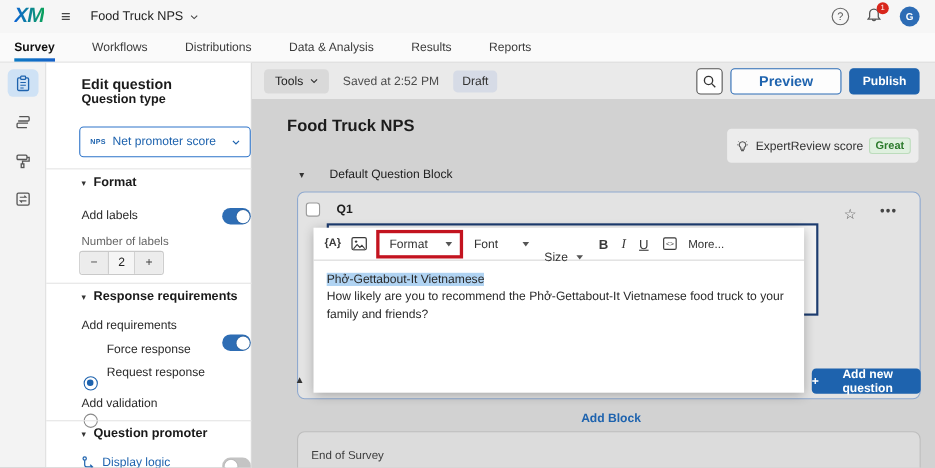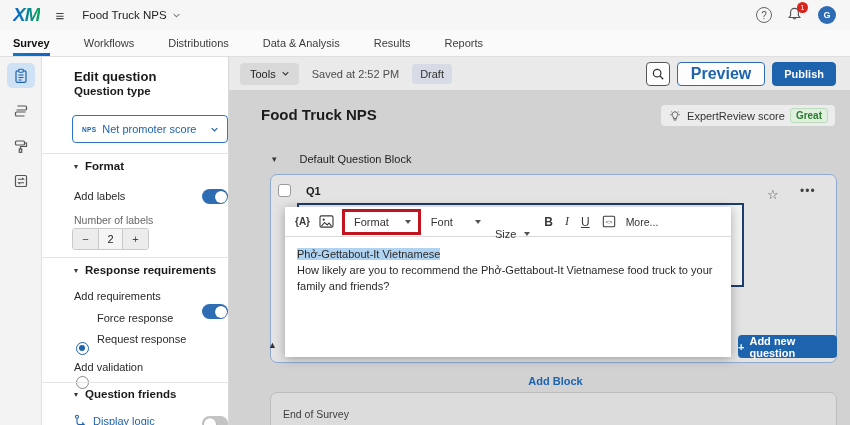--- a/index.html
+++ b/index.html
@@ -60,37 +60,37 @@
   .blue-link { font-size:11px; color:#1e63ae; cursor:pointer; display:flex; align-items:center; gap:6px; }
 
   
   #main { position:absolute; left:229px; top:57px; width:621px; height:368px; background:#d2d2d2; }
   #strip { position:absolute; left:0; top:0; width:621px; height:33px; background:#eaeaea; display:flex; align-items:center; }
   #tools-btn { margin-left:11px; height:22px; background:#d9d9d9; border-radius:4px; font-size:11px; color:#222; display:flex; align-items:center; gap:6px; padding:0 10px; cursor:pointer; }
   #saved { font-size:11px; color:#4c4c4c; margin-left:13px; }
   #draft { margin-left:13px; height:20px; background:#d6dbe6; border-radius:4px; font-size:11px; color:#333; display:flex; align-items:center; padding:0 8px; }
   #strip-right { margin-left:auto; display:flex; align-items:center; gap:7px; margin-right:14px; }
   #search-btn { width:24px; height:24px; background:#fff; border:1px solid #555; border-radius:4px; display:flex; align-items:center; justify-content:center; cursor:pointer; }
-  #preview-btn { height:24px; background:#fdfdfd; border:1px solid #2d6cb5; border-radius:4px; color:#1e63ae; font-size:16px; font-weight:bold; display:flex; align-items:center; padding:0 13px; cursor:pointer;text-align:center; }
+  #preview-btn { height:24px; background:#fdfdfd; border:1px solid #2d6cb5; border-radius:4px; color:#1e63ae; font-size:13px; font-weight:bold; display:flex; align-items:center; padding:0 25px; cursor:pointer;text-align:center; }
   #publish-btn { height:24px; background:#1e63ae; border:1px solid #1e63ae; border-radius:4px; color:#fff; font-size:11px; font-weight:bold; display:flex; align-items:center; padding:0 11px; cursor:pointer; }
   #page-title { left:16px; top:49px; font-size:15px; font-weight:bold; color:#1c1c1c; }
-  #er-chip { right:15px; top:48px; height:21px; background:#ececec; border-radius:4px; display:flex; align-items:center; gap:5px; padding:0 7px; cursor:pointer; }
+  #er-chip { right:15px; top:60px; height:31px; background:#ececec; border-radius:4px; display:flex; align-items:center; gap:5px; padding:0 7px; cursor:pointer; }
   #er-label { font-size:11px; color:#333; }
   #er-score { height:15px; background:#dff0df; border:1px solid #bcdcbc; border-radius:3px; color:#2b7a2b; font-size:10px; font-weight:bold; display:flex; align-items:center; padding:0 5px; }
   #block-head { left:27px; top:96px; display:flex; align-items:center; gap:23px; cursor:pointer; }
   #block-head .tri { font-size:9px; }
   #block-title { font-size:11px; color:#222; }
   #qcard { left:25px; top:117px; width:567px; height:189px; background:#e3e3e3; border:1px solid #8fa9cf; border-radius:7px; }
   #qcheck { left:33px; top:127px; width:13px; height:13px; background:#fff; border:1px solid #9a9a9a; border-radius:3px; cursor:pointer; }
   #qid { left:61px; top:128px; font-size:11px; font-weight:bold; color:#1c1c1c; }
   #navy-rect { left:52px; top:146px; width:447px; height:84px; border:2px solid #1d3c6f; background:#f2f2f2; }
   #qstar { left:522px; top:130px; font-size:13px; color:#555; cursor:pointer; }
   #qdots { left:555px; top:127px; font-size:12px; color:#444; letter-spacing:1px; cursor:pointer; }
   #card-collapse { left:23px; top:283px; font-size:9px; color:#333; cursor:pointer; }
-  #addq-btn { left:493px; top:278px; width:99px; height:23px; background:#1e63ae; border-radius:4px; color:#fff; font-size:11px; font-weight:bold; display:flex; align-items:center; justify-content:flex-end; padding-right:9px; gap:5px; cursor:pointer; }
+  #addq-btn { left:493px; top:278px; width:99px; height:23px; background:#1e63ae; border-radius:4px; color:#fff; font-size:11px; font-weight:bold; display:flex; align-items:center; justify-content:flex-end; padding-right:9px; gap:5px; cursor:pointer;text-align:center; }
   #add-block { left:0; top:318px; width:621px; text-align:center; font-size:11px; font-weight:bold; color:#1e63ae; cursor:pointer; }
   #eos-card { left:25px; top:335px; width:567px; height:44px; background:#dcdcdc; border:1px solid #bdbdbd; border-radius:7px; cursor:pointer; }
   #eos-label { position:absolute; left:12px; top:15px; font-size:10.5px; color:#3d3d3d; }
 
   
   #editor-pop { position:absolute; left:56px; top:150px; width:446px; height:150px; background:#fff; box-shadow:0 2px 10px rgba(0,0,0,.3); z-index:5; }
   #ed-toolbar { height:30px; border-bottom:1px solid #d8d8d8; display:flex; align-items:center; padding-left:10px; }
   .ed-btn { color:#3a3a3a; font-size:10px; display:flex; align-items:center; cursor:pointer; }
   #ed-piped { font-weight:bold; margin-right:9px; }
   #ed-img { margin-right:8px; }
@@ -217,21 +217,21 @@
     <div class="abs radio" style="left:18px; top:276px;"></div>
     <div class="abs lbl" style="left:39px; top:276px;">Request response</div>
     <div class="abs lbl" style="left:16px; top:304px;">Add validation</div>
     <div class="abs tgl off" style="left:144px; top:303px;">
         <div class="knob"></div>
       </div>
     <div class="divider" style="top:325px;"></div>
 
     <div class="abs sec-head" style="left:16px; top:331px;">
       <span class="tri">▾</span>
-      <span class="h2">Question friends</span>
+      <span class="h2">Question promoter</span>
     </div>
     <div class="abs blue-link" style="left:16px; top:357px;">
       <svg class="icon-svg" width="13" height="13" viewBox="0 0 13 13">
           <circle cx="3" cy="2.8" r="1.5" fill="none" stroke="#1e63ae" stroke-width="1.1"></circle>
           <path d="M3 4.5v4a2 2 0 0 0 2 2h4.5M8 8.5l2.2 2-2.2 2" fill="none" stroke="#1e63ae" stroke-width="1.1"></path>
         </svg>
       <span>Display logic</span>
     </div>
   </div>
 

